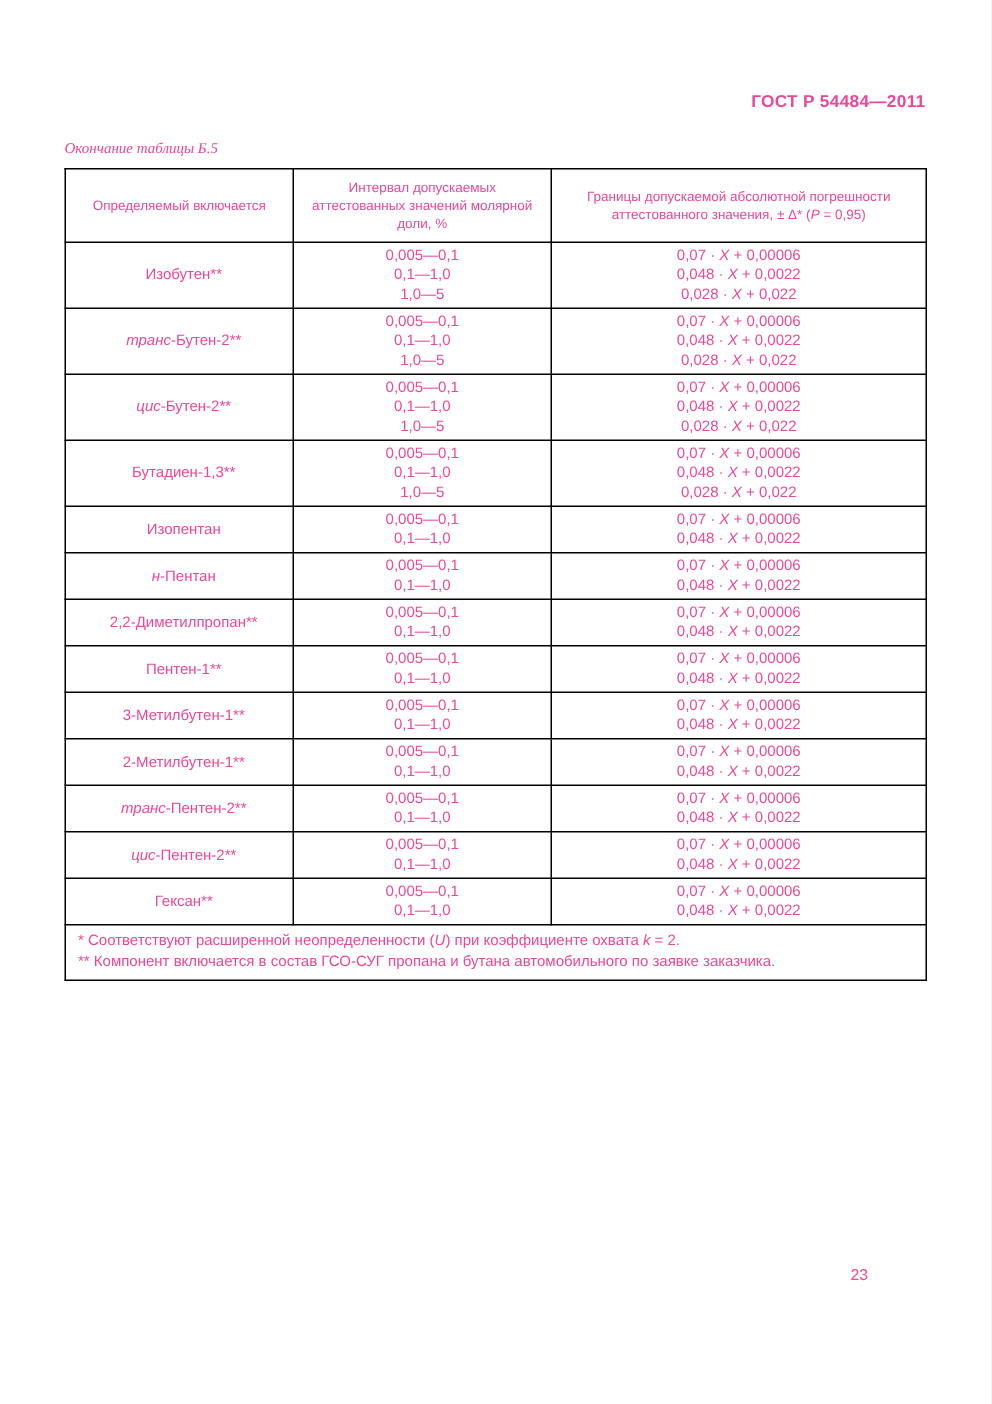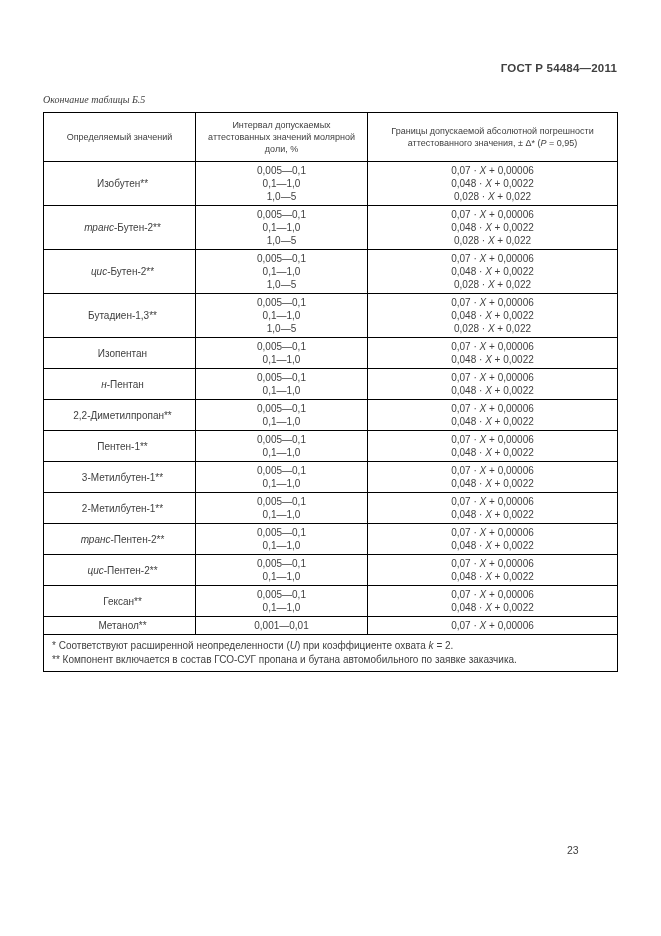--- a/index.html
+++ b/index.html
@@ -7,21 +7,21 @@
     padding: 0;
     background: #e8e8e8;
   }
   .page {
     position: relative;
     width: 661px;
     height: 936px;
     margin: 0 auto;
     background: #ffffff;
     font-family: "Liberation Sans", sans-serif;
-    color: #404040;
+    color: #ec4899;
     overflow: hidden;
   }
   .doc-header {
     position: absolute;
     top: 62px;
     right: 44px;
     font-size: 11.5px;
     font-weight: bold;
     letter-spacing: 0.2px;
   }
@@ -95,21 +95,21 @@
 
   <div class="table-wrap">
     <table>
       <colgroup>
         <col style="width:152px">
         <col style="width:172px">
         <col style="width:250px">
       </colgroup>
       <thead>
         <tr>
-          <th>Определяемый значений</th>
+          <th>Определяемый включается</th>
           <th>Интервал допускаемых аттестованных значений молярной доли, %</th>
           <th>Границы допускаемой абсолютной погрешности аттестованного значения, ± Δ* (<i>P</i> = 0,95)</th>
         </tr>
       </thead>
       <tbody>
           <tr>
     <td class="name-cell">
       <span class="prefix-italic"></span><span>Изобутен**</span>
     </td>
     <td class="vals-cell">
@@ -276,31 +276,20 @@
     <td class="name-cell">
       <span class="prefix-italic"></span><span>Гексан**</span>
     </td>
     <td class="vals-cell">
               <div>0,005—0,1</div>
               <div>0,1—1,0</div>
             </td>
     <td class="vals-cell">
               <div>0,07 · <i>X</i> + 0,00006</div>
               <div>0,048 · <i>X</i> + 0,0022</div>
-            </td>
-  </tr>
-          <tr>
-    <td class="name-cell">
-      <span class="prefix-italic"></span><span>Метанол**</span>
-    </td>
-    <td class="vals-cell">
-              <div>0,001—0,01</div>
-            </td>
-    <td class="vals-cell">
-              <div>0,07 · <i>X</i> + 0,00006</div>
             </td>
   </tr>
         </tbody>
       <tbody>
         <tr class="footnote-row">
           <td colspan="3">
             <div>* Соответствуют расширенной неопределенности (<i>U</i>) при коэффициенте охвата <i>k</i> = 2.</div>
             <div>** Компонент включается в состав ГСО-СУГ пропана и бутана автомобильного по заявке заказчика.</div>
           </td>
         </tr>

